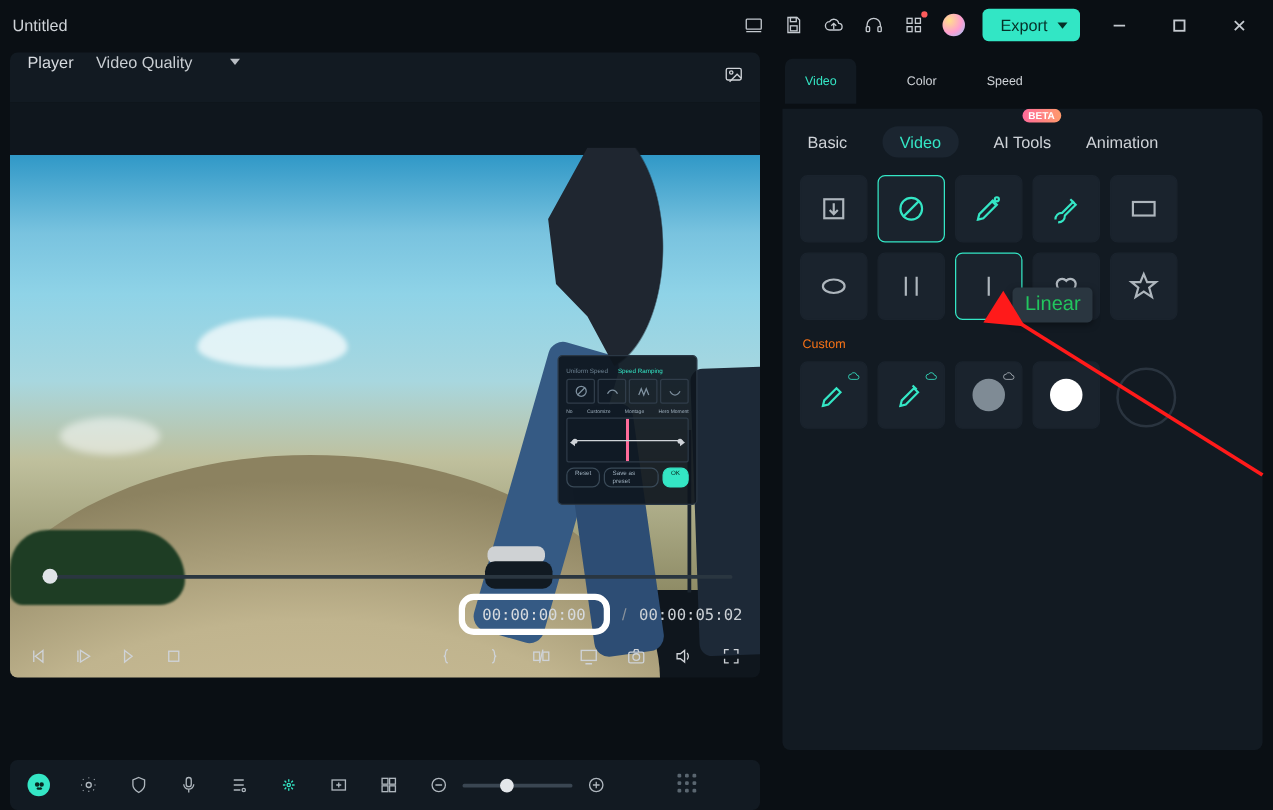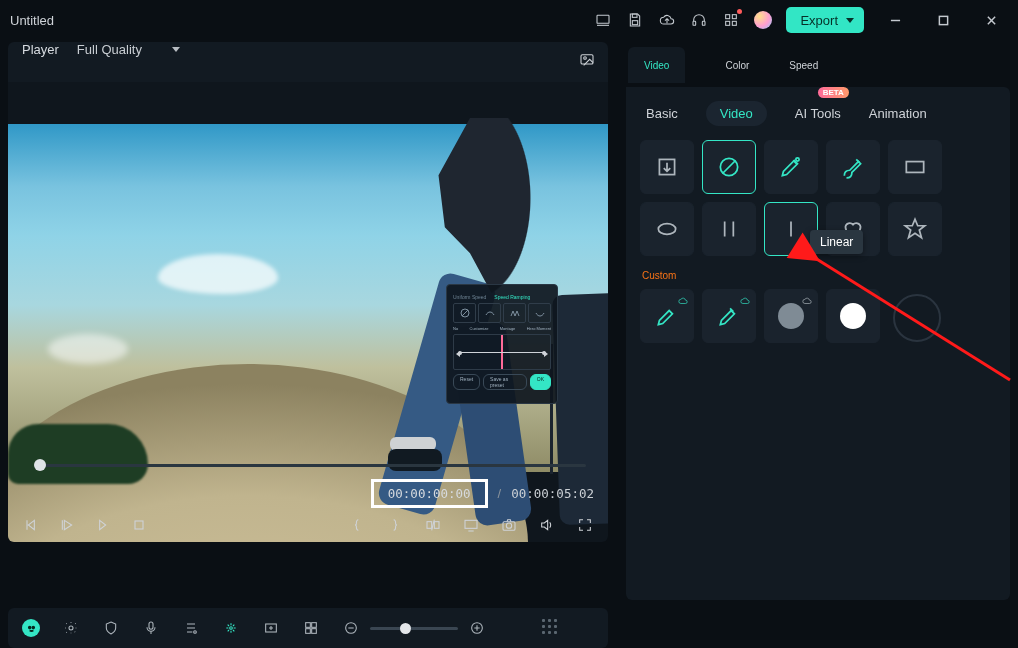--- a/index.html
+++ b/index.html
@@ -52,21 +52,21 @@
   .ov-dot{position:absolute;top:46%;width:4px;height:4px;border-radius:50%;background:#cfd3d8}
   .ov-btns{display:flex;justify-content:flex-end;gap:3px;margin-top:4px}
   .ov-btn{padding:1px 6px;border:1px solid #394957;border-radius:6px;font-size:5px}
   .ov-btn.ok{background:#34e6c5;color:#06281f;border-color:#34e6c5}
   
   .transport{position:absolute;left:0;bottom:0;width:100%;padding:10px 14px 8px;box-sizing:border-box}
   .scrub{position:relative;height:16px;display:flex;align-items:center}
   .scrub-track{position:absolute;left:18px;right:8px;height:3px;background:#2a3640;border-radius:2px}
   .scrub-head{position:absolute;left:12px;top:2px;width:12px;height:12px;border-radius:50%;background:#dfe3e7}
   .time-row{display:flex;align-items:center;justify-content:flex-end;gap:10px;margin-top:6px;font-size:13px}
-  .tc-box{border:3px solid #ffffff;border-radius:0;padding:4px 14px;color:#d6dade;font-family:Menlo,Consolas,monospace;font-size:12.5px}
+  .tc-box{border:5px solid #ffffff;border-radius:12px;padding:4px 14px;color:#d6dade;font-family:Menlo,Consolas,monospace;font-size:12.5px}
   .tc-sep{color:#8a939c}
   .tc-dur{color:#cbd0d5;font-family:Menlo,Consolas,monospace;font-size:12.5px}
   .ctrl-row{display:flex;align-items:center;margin-top:8px;gap:20px}
   .ctrl-row .left-ctrl{display:flex;gap:18px}
   .ctrl-row .right-ctrl{margin-left:auto;display:flex;gap:20px}
   .cicon{width:18px;height:18px;display:flex;align-items:center;justify-content:center}
   .cicon svg{width:16px;height:16px;stroke:#cfd3d8;fill:none;stroke-width:1.6}
   
   .bottom{width:600px;margin-left:8px;height:40px;background:#121a22;border-radius:6px;margin-top:8px;display:flex;align-items:center;gap:22px;padding:0 14px;box-sizing:border-box;position:relative}
   .bicon{width:18px;height:18px;display:flex;align-items:center;justify-content:center}
@@ -91,21 +91,21 @@
   .beta{position:absolute;top:-19px;right:-8px;font-size:8px;font-weight:700;color:#fff;background:linear-gradient(90deg,#ff6b9a,#ff9a6b);padding:1px 5px;border-radius:6px}
   .grid{display:grid;grid-template-columns:repeat(5,54px);grid-auto-rows:54px;gap:8px}
   .tile{background:#1a232d;border:1px solid #1a232d;border-radius:6px;display:flex;align-items:center;justify-content:center;cursor:pointer;position:relative}
   .tile.sel{border-color:#34e6c5}
   .tile svg{width:26px;height:26px;stroke:#aeb6bd;fill:none;stroke-width:1.6}
   .tile.acc svg{stroke:#34e6c5}
   .tile .inner-circle{width:26px;height:26px;border-radius:50%;background:#fff}
   .tile.gray .inner-circle{background:#7f8b95}
   .tile.ghost{border:2px solid #2a343f;background:transparent;border-radius:50%;width:44px;height:44px;margin:5px}
   .sec-label{margin:14px 0 8px 2px;color:#f97316;font-size:10px}
-  .tooltip{position:absolute;left:810px;top:230px;background:#2a3640;color:#ffffff;font-size:12px;padding:5px 10px;border-radius:4px;box-shadow:0 2px 6px rgba(0,0,0,0.4);z-index:40}
+  .tooltip{position:absolute;left:810px;top:230px;background:#2a3640;color:#22c55e;font-size:16px;padding:5px 10px;border-radius:4px;box-shadow:0 2px 6px rgba(0,0,0,0.4);z-index:40}
   .cloud-badge{position:absolute;top:4px;right:4px;width:12px;height:10px}
   .cloud-badge svg{width:12px;height:10px;stroke:#aeb6bd;fill:none;stroke-width:1.6}
   
   .arrow{position:absolute;left:0;top:0;width:1018px;height:648px;pointer-events:none;z-index:60}
 </style>
 </head>
 <body>
 
 <div class="app">
 
@@ -169,21 +169,21 @@
         </div>
     </div>
   </div>
 
   <div class="main">
     <div class="left">
 
       <div class="player-bar">
         <div class="label">Player</div>
         <div class="quality">
-          <span>Full Quality</span>
+          <span>Video Quality</span>
           <span class="chev"></span>
         </div>
         <div class="img-icon"><svg viewBox="0 0 24 24">
               <rect x="3" y="4" width="18" height="14" rx="2"></rect>
               <circle cx="9" cy="9" r="2"></circle>
               <path d="M21 16l-5-5-9 9"></path>
             </svg></div>
       </div>
 
       <div class="viewport">

